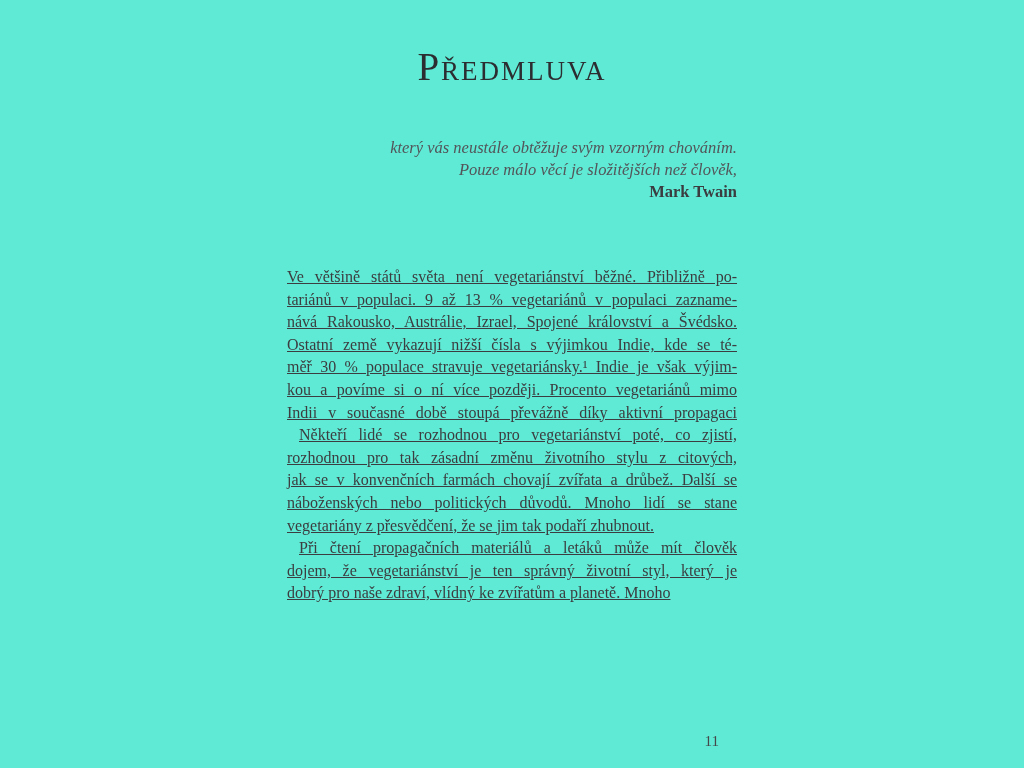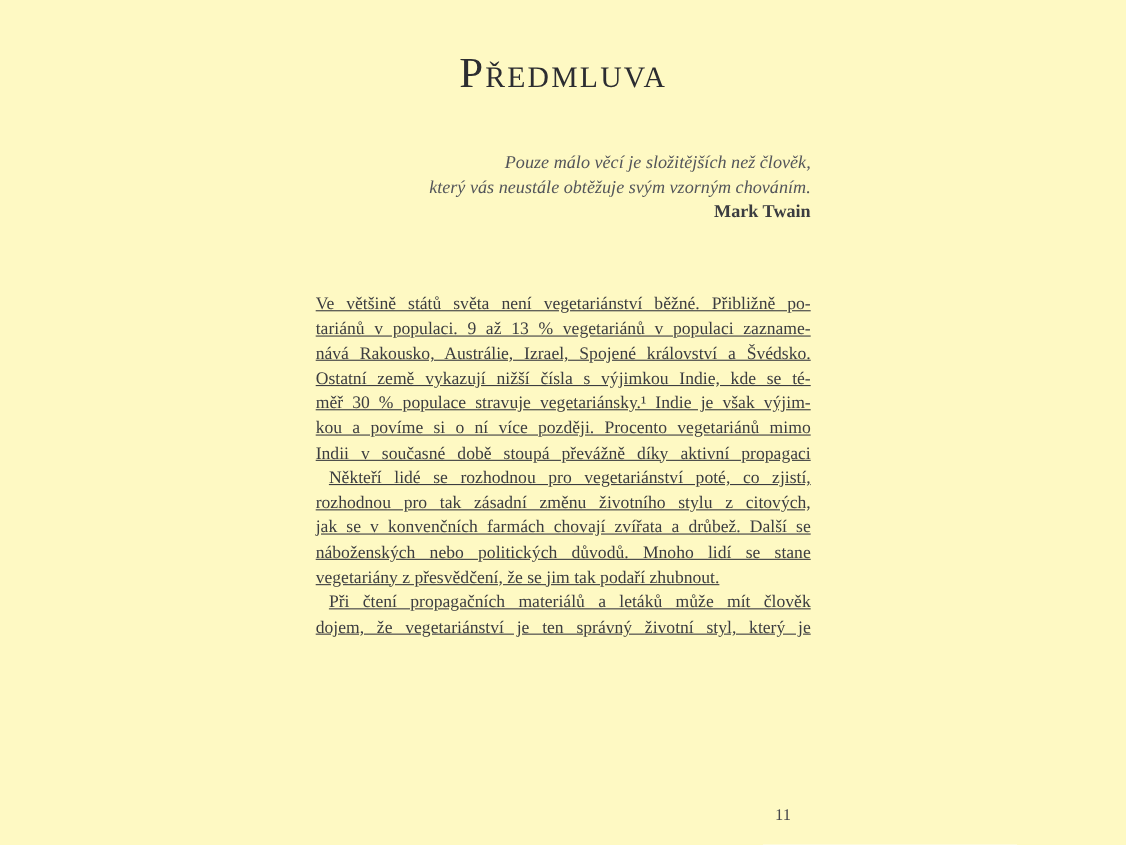--- a/index.html
+++ b/index.html
@@ -1,20 +1,20 @@
 <!DOCTYPE html>
 <html><head>
 <meta charset="utf-8">
 <style>
   html, body { margin: 0; padding: 0; background: #ffffff; }
   .page {
     position: relative;
     width: 1024px;
     height: 768px;
-    background: #fef9c3;
+    background: #5eead4;
     font-family: "Liberation Serif", serif;
     overflow: hidden;
   }
   .title {
     position: absolute;
     left: 287px;
     top: 44px;
     width: 450px;
     margin: 0;
     text-align: center;
@@ -74,22 +74,22 @@
     color: #46474b;
   }
 </style>
 </head>
 <body>
 
 <div class="page">
   <h1 class="title">Předmluva</h1>
 
   <div class="quote">
+    <div class="quote-line">který vás neustále obtěžuje svým vzorným chováním.</div>
     <div class="quote-line">Pouze málo věcí je složitějších než člověk,</div>
-    <div class="quote-line">který vás neustále obtěžuje svým vzorným chováním.</div>
     <div class="quote-attribution">Mark Twain</div>
   </div>
 
   <div class="body-text">
       <div class="paragraph">
         <div class="line">Ve většině států světa není vegetariánství běžné. Přibližně po-</div>
         <div class="line">tariánů v populaci. 9 až 13 % vegetariánů v populaci zazname-</div>
         <div class="line">nává Rakousko, Austrálie, Izrael, Spojené království a Švédsko.</div>
         <div class="line">Ostatní země vykazují nižší čísla s výjimkou Indie, kde se té-</div>
         <div class="line">měř 30 % populace stravuje vegetariánsky.¹ Indie je však výjim-</div>
@@ -99,17 +99,18 @@
       <div class="paragraph indent">
         <div class="line">Někteří lidé se rozhodnou pro vegetariánství poté, co zjistí,</div>
         <div class="line">rozhodnou pro tak zásadní změnu životního stylu z citových,</div>
         <div class="line">jak se v konvenčních farmách chovají zvířata a drůbež. Další se</div>
         <div class="line">náboženských nebo politických důvodů. Mnoho lidí se stane</div>
         <div class="line last">vegetariány z přesvědčení, že se jim tak podaří zhubnout.</div>
       </div>
       <div class="paragraph indent">
         <div class="line">Při čtení propagačních materiálů a letáků může mít člověk</div>
         <div class="line">dojem, že vegetariánství je ten správný životní styl, který je</div>
+        <div class="line last">dobrý pro naše zdraví, vlídný ke zvířatům a planetě. Mnoho</div>
       </div>
     </div>
 
   <div class="page-number">11</div>
 </div>
 
 </body></html>

